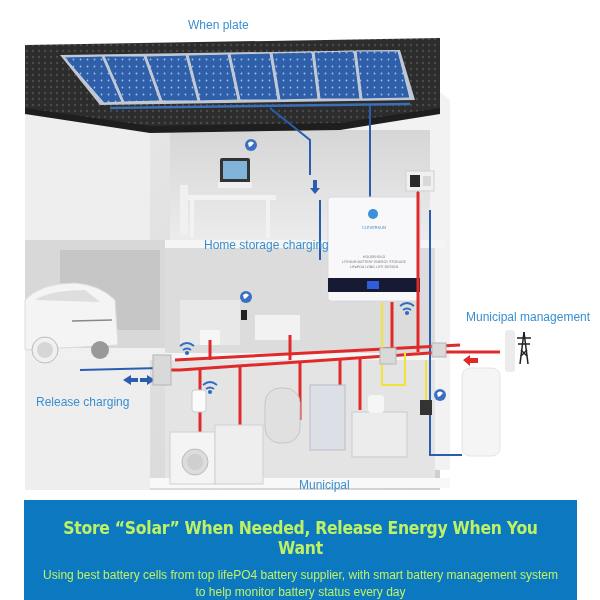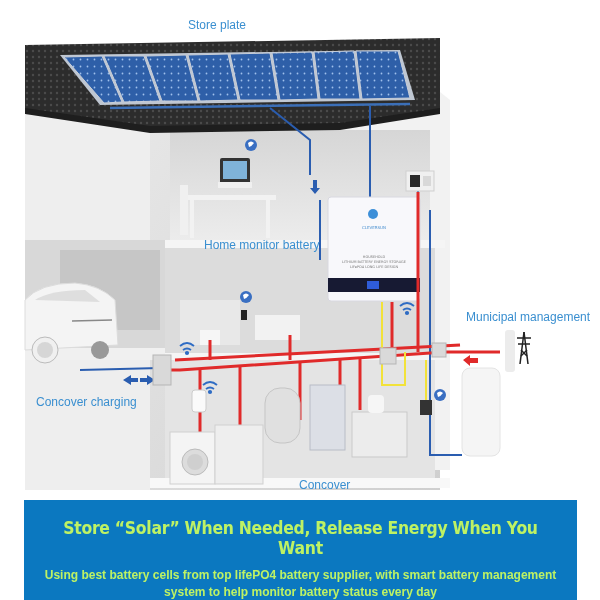--- a/index.html
+++ b/index.html
@@ -1,21 +1,21 @@
 <!DOCTYPE html>
 <html><head>
 <meta charset="utf-8">
 <style>
   html, body { margin: 0; padding: 0; background: #ffffff; }
   body { width: 600px; height: 600px; position: relative; overflow: hidden; font-family: "Liberation Sans", sans-serif; }
   .stage { position: absolute; left: 0; top: 0; width: 600px; height: 500px; }
   .label { position: absolute; color: #3a8fd0; font-size: 12px; white-space: nowrap; font-family: "Liberation Sans", sans-serif; }
   .banner { position: absolute; left: 24px; top: 500px; width: 553px; height: 100px; background: #0b78c0; color: #bef264; text-align: center; }
   .banner-title { font-family: "DejaVu Sans", sans-serif; font-weight: bold; font-size: 17px; margin-top: 18px; letter-spacing: -0.3px; transform: scaleX(0.92); }
-  .banner-body { font-family: "Liberation Sans", sans-serif; font-size: 12px; line-height: 17px; margin: 9px auto 12px; width: 520px; font-weight: bold; }
+  .banner-body { font-family: "Liberation Sans", sans-serif; font-size: 12px; line-height: 17px; margin: 9px auto 12px; width: 520px; }
 </style>
 </head>
 <body>
 
 <div class="stage">
   <svg width="600" height="500" viewBox="0 0 600 500" xmlns="http://www.w3.org/2000/svg">
     <defs>
       <pattern id="roofTiles" width="6" height="6" patternUnits="userSpaceOnUse">
         <rect width="6" height="6" fill="#2c2c2c"></rect>
         <circle cx="3" cy="3" r="1.2" fill="#4a4a4a"></circle>
@@ -204,23 +204,23 @@
         <line x1="517" y1="338" x2="531" y2="338"></line>
         <line x1="518" y1="344" x2="530" y2="344"></line>
         <line x1="521" y1="350" x2="527" y2="356"></line>
         <line x1="527" y1="350" x2="521" y2="356"></line>
       </g>
       <polygon points="463,360 470,355 470,358 478,358 478,363 470,363 470,366" fill="#e02a2a"></polygon>
       <rect x="462" y="368" width="38" height="88" rx="8" fill="#f5f5f5" stroke="#e4e4e4"></rect>
     </g>
   </svg>
 
-  <div class="label" style="left:188px; top:18px;">Store plate</div>
-  <div class="label" style="left:204px; top:238px;">Home monitor battery</div>
+  <div class="label" style="left:188px; top:18px;">When plate</div>
+  <div class="label" style="left:204px; top:238px;">Home storage charging</div>
   <div class="label" style="left:466px; top:310px;">Municipal management</div>
-  <div class="label" style="left:36px; top:395px;">Concover charging</div>
-  <div class="label" style="left:299px; top:478px;">Concover</div>
+  <div class="label" style="left:36px; top:395px;">Release charging</div>
+  <div class="label" style="left:299px; top:478px;">Municipal</div>
 </div>
 
 <div class="banner">
   <div class="banner-title">Store “Solar” When Needed, Release Energy When You Want</div>
   <div class="banner-body">Using best battery cells from top lifePO4 battery supplier, with smart battery management system to help monitor battery status every day</div>
 </div>
 
 </body></html>

